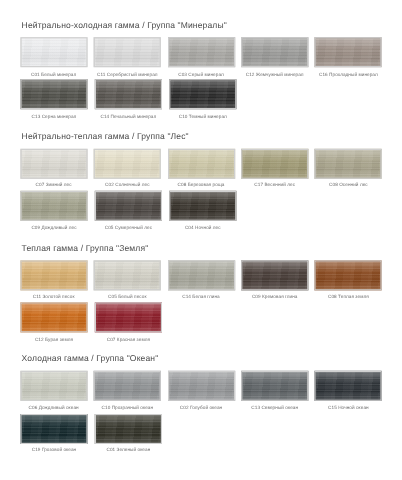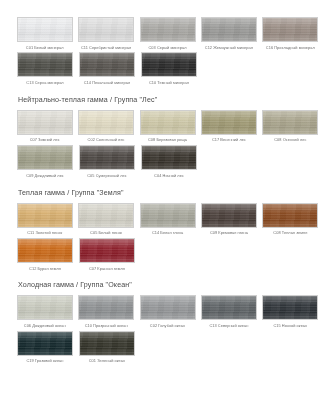--- a/index.html
+++ b/index.html
@@ -92,20 +92,21 @@
   .g1{margin-top:17px;}
   .g2{margin-top:9px;}
   .g3{margin-top:9px;}
   .g4{margin-top:9px;}
 </style>
 </head>
 <body>
 
 <div class="page">
   <div class="group g1">
+    <div class="group-title">Нейтрально-холодная гамма / Группа "Минералы"</div>
     <div class="rows">
       <div class="row">
         <div class="cell">
           <div class="swatch" style="background-color: rgb(233, 234, 236);">
               <span class="grain"></span>
               <span class="grain2"></span>
               <span class="sheen"></span>
             </div>
           <div class="caption">С01 Белый минерал</div>
         </div>

